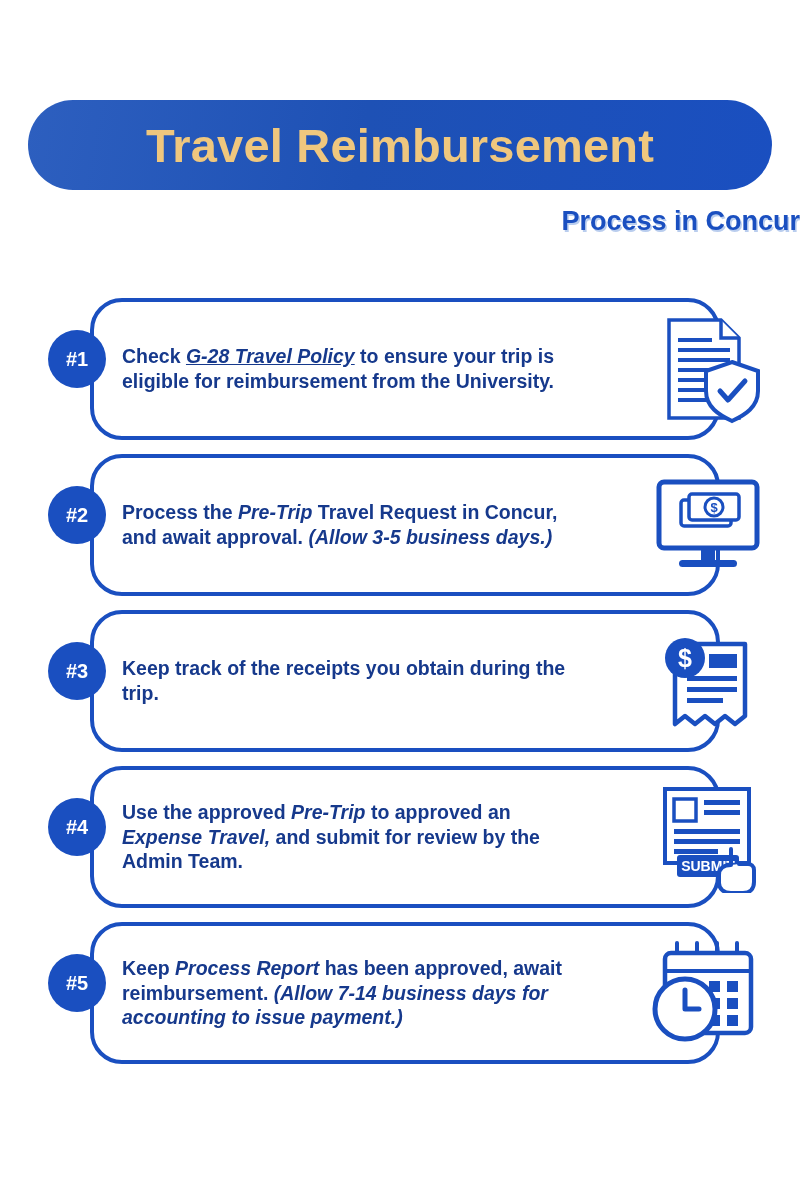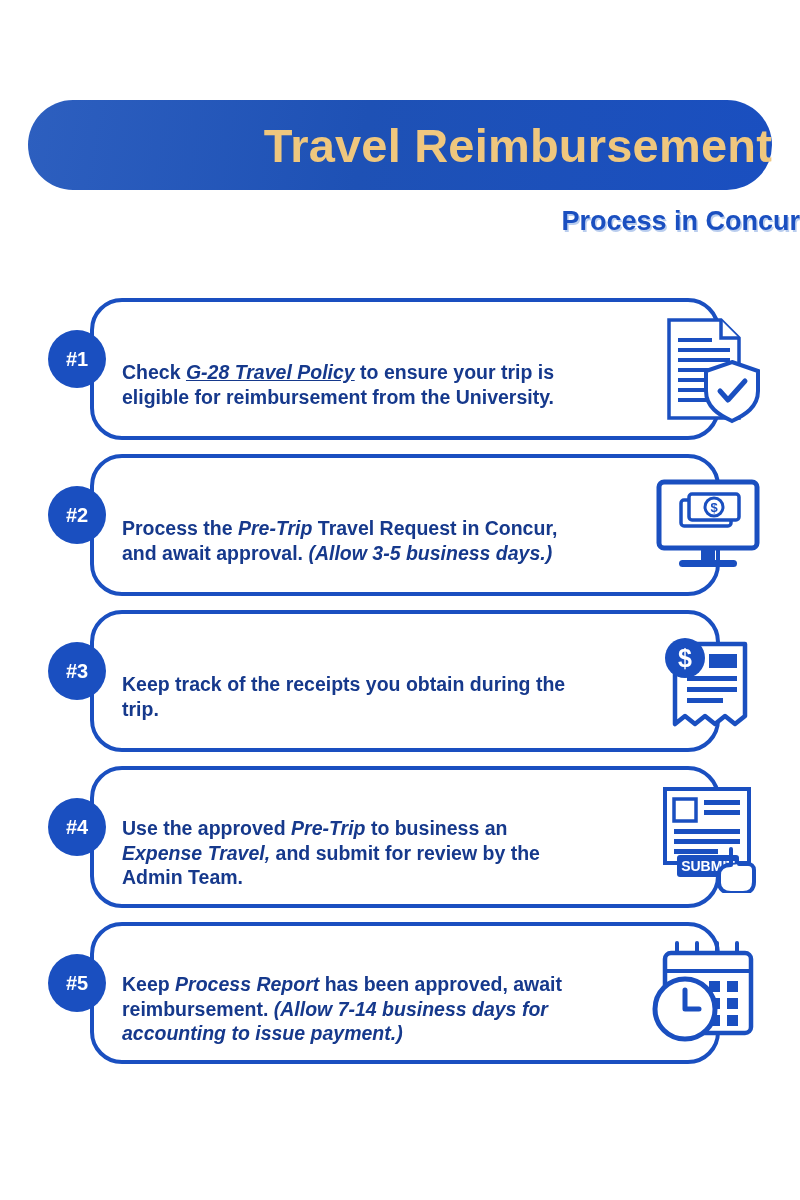--- a/index.html
+++ b/index.html
@@ -24,21 +24,21 @@
   .title-bar {
     position: absolute;
     left: 28px;
     top: 100px;
     width: 744px;
     height: 90px;
     border-radius: 45px;
     background: linear-gradient(100deg, #2d5fbf 0%, #1e51b5 45%, #1a4fc0 100%);
     display: flex;
     align-items: center;
-    justify-content: flex-end;
+    justify-content: center;
   }
   .title-text {
     color: #efc77e;
     font-size: 47px;
     font-weight: bold;
     letter-spacing: 0.2px;
     line-height: 1;
     white-space: nowrap;
   }
   .subtitle {
@@ -89,21 +89,21 @@
     font-weight: bold;
     display: flex;
     align-items: center;
     justify-content: center;
     z-index: 3;
   }
   .step-text {
     position: absolute;
     left: 122px;
     width: 450px;
-    top: 16px;
+    top: 0;
     height: 142px;
     display: flex;
     align-items: center;
     z-index: 2;
   }
   .step-text p {
     margin: 0;
     color: #16398c;
     font-size: 19.5px;
     font-weight: bold;
@@ -214,21 +214,21 @@
           <text x="36" y="45" font-family="Liberation Sans, sans-serif" font-size="25" font-weight="bold" fill="#ffffff" text-anchor="middle">$</text>
         </svg>
       </div>
     </div>
 
     <div class="step">
       <div class="step-card"></div>
       <div class="badge">#4</div>
       <div class="step-text">
         <p>
-          <span>Use the approved </span><em>Pre-Trip</em><span> to business an </span><em>Expense Travel,</em><span> and submit for review by the Admin Team.</span>
+          <span>Use the approved </span><em>Pre-Trip</em><span> to approved an </span><em>Expense Travel,</em><span> and submit for review by the Admin Team.</span>
         </p>
       </div>
       <div class="icon-wrap">
         <svg width="118" height="112" viewBox="0 0 118 112">
           <rect x="16" y="8" width="84" height="74" fill="#ffffff" stroke="#1a4fc0" stroke-width="4"></rect>
           <rect x="25" y="18" width="22" height="22" fill="none" stroke="#1a4fc0" stroke-width="3.5"></rect>
           <g fill="#1a4fc0">
             <rect x="55" y="19" width="36" height="5"></rect>
             <rect x="55" y="29" width="36" height="5"></rect>
             <rect x="25" y="48" width="66" height="5"></rect>

